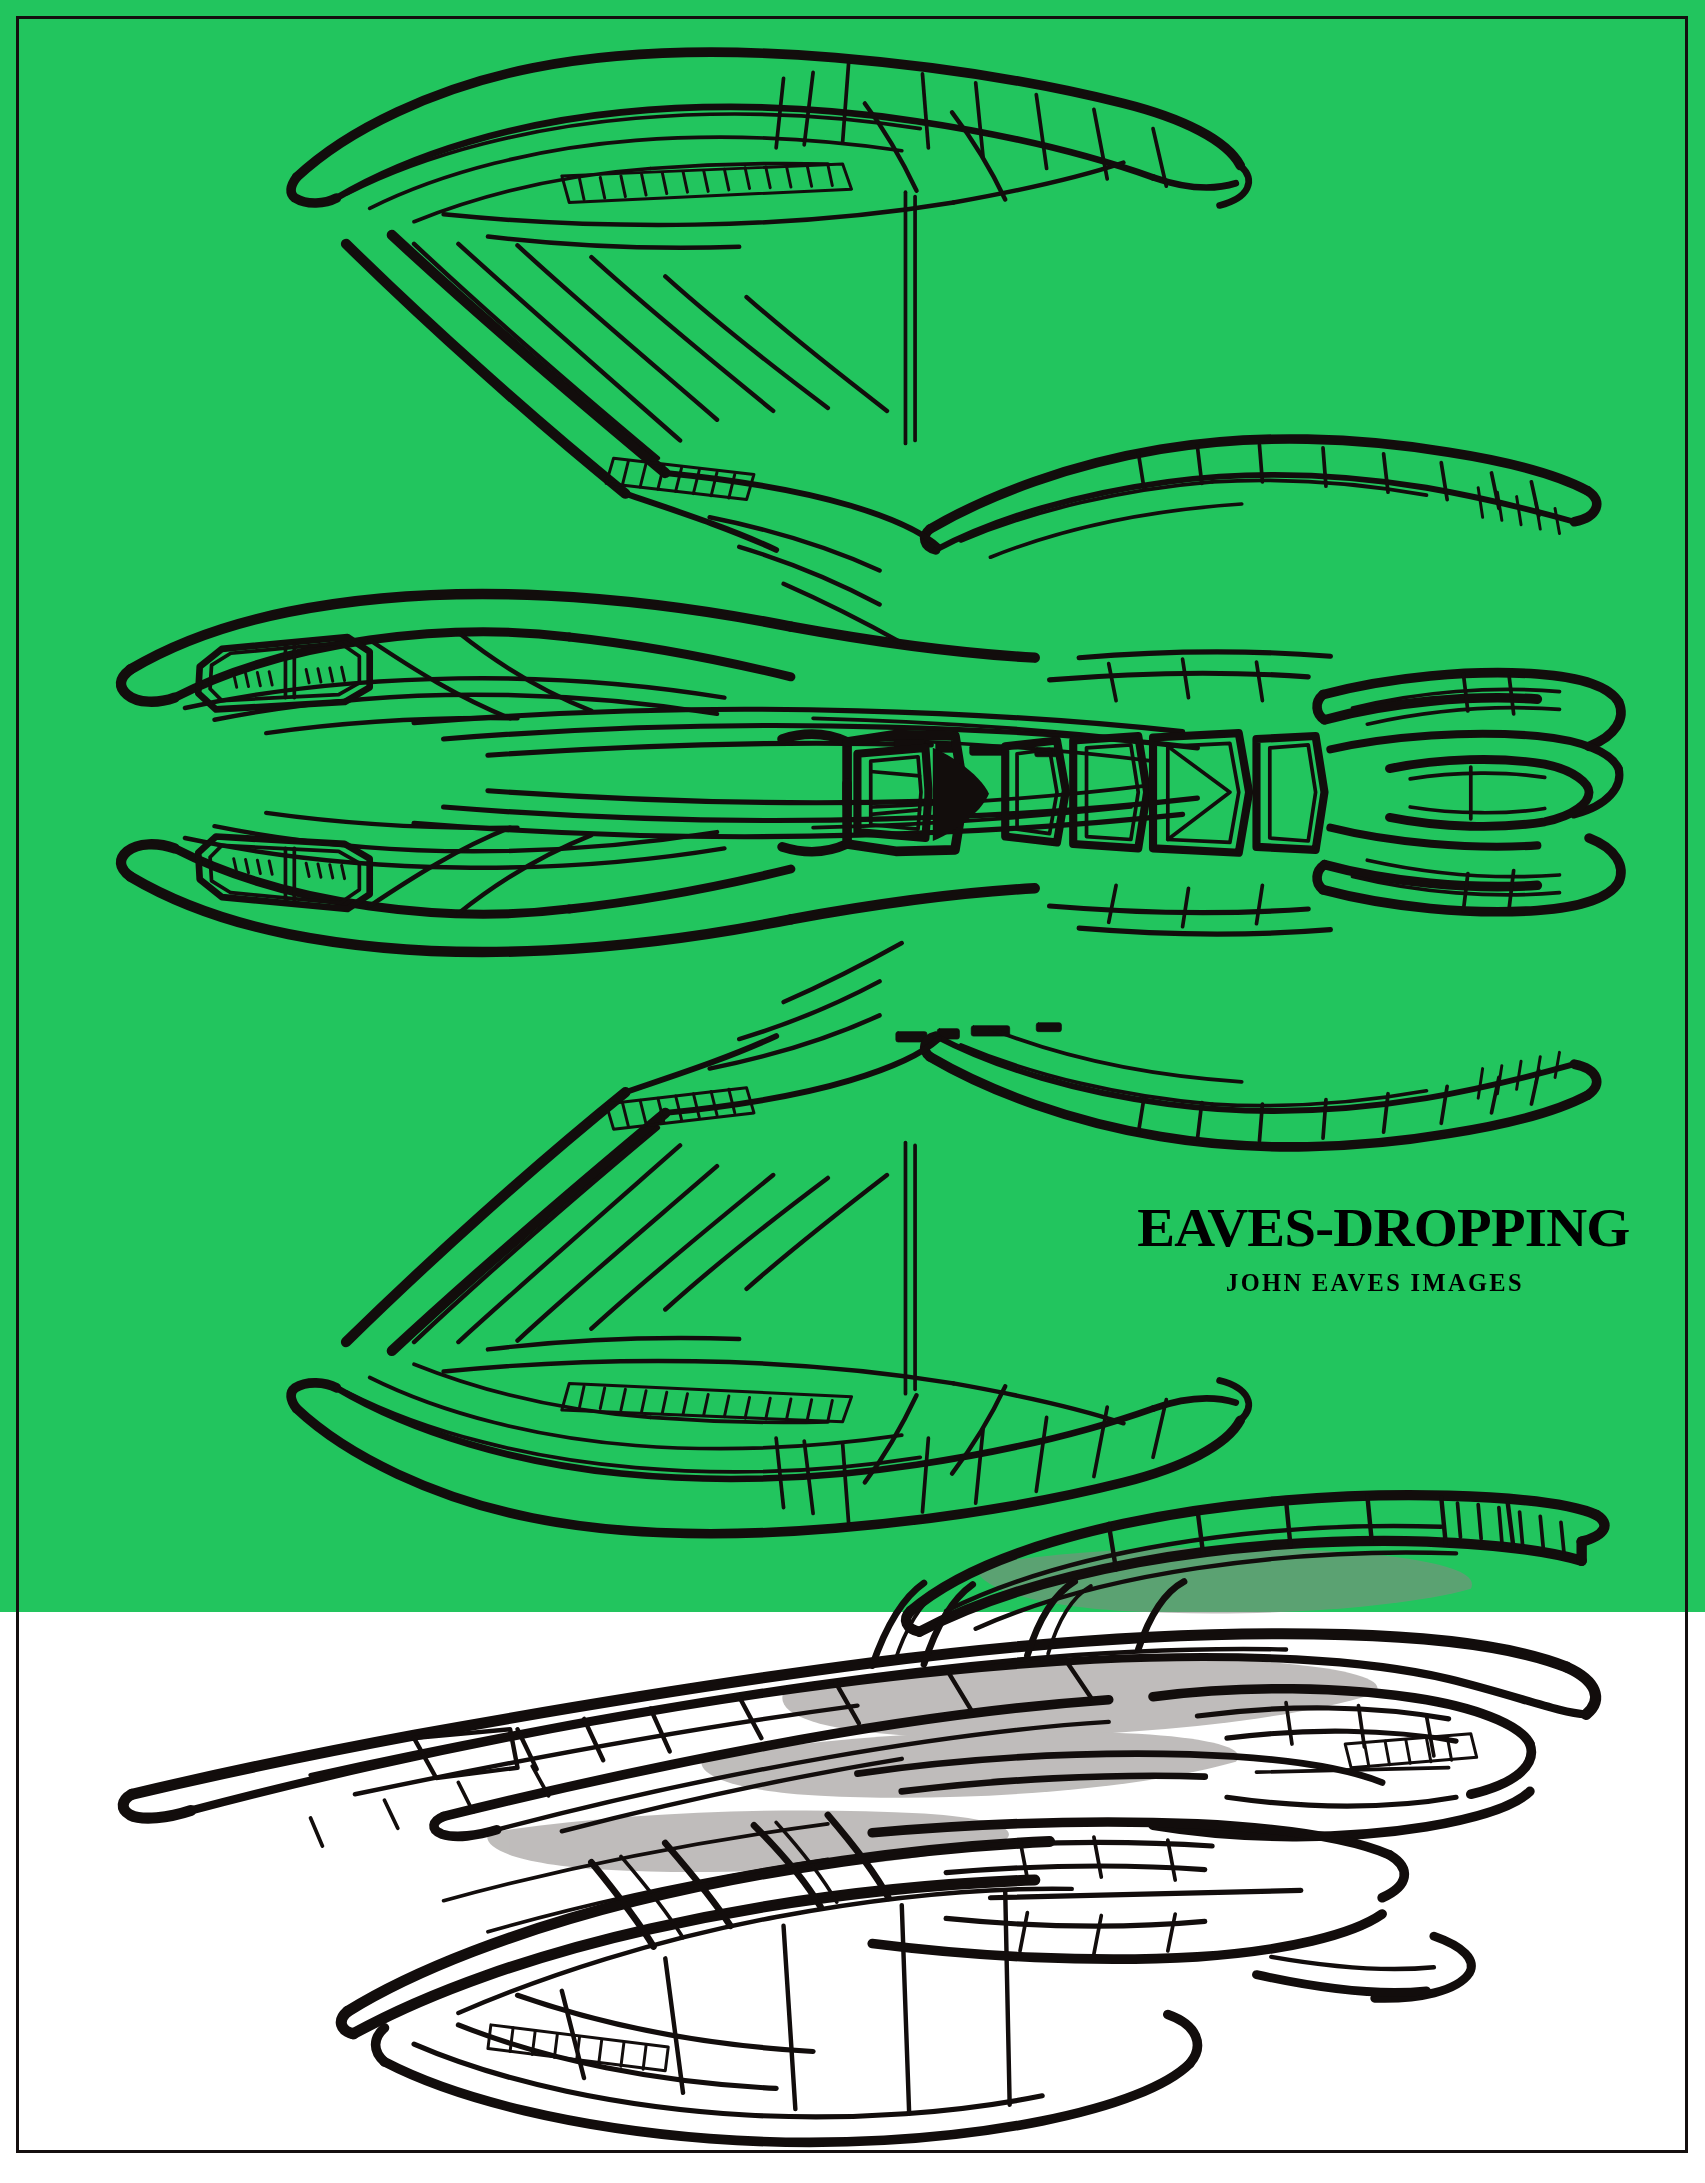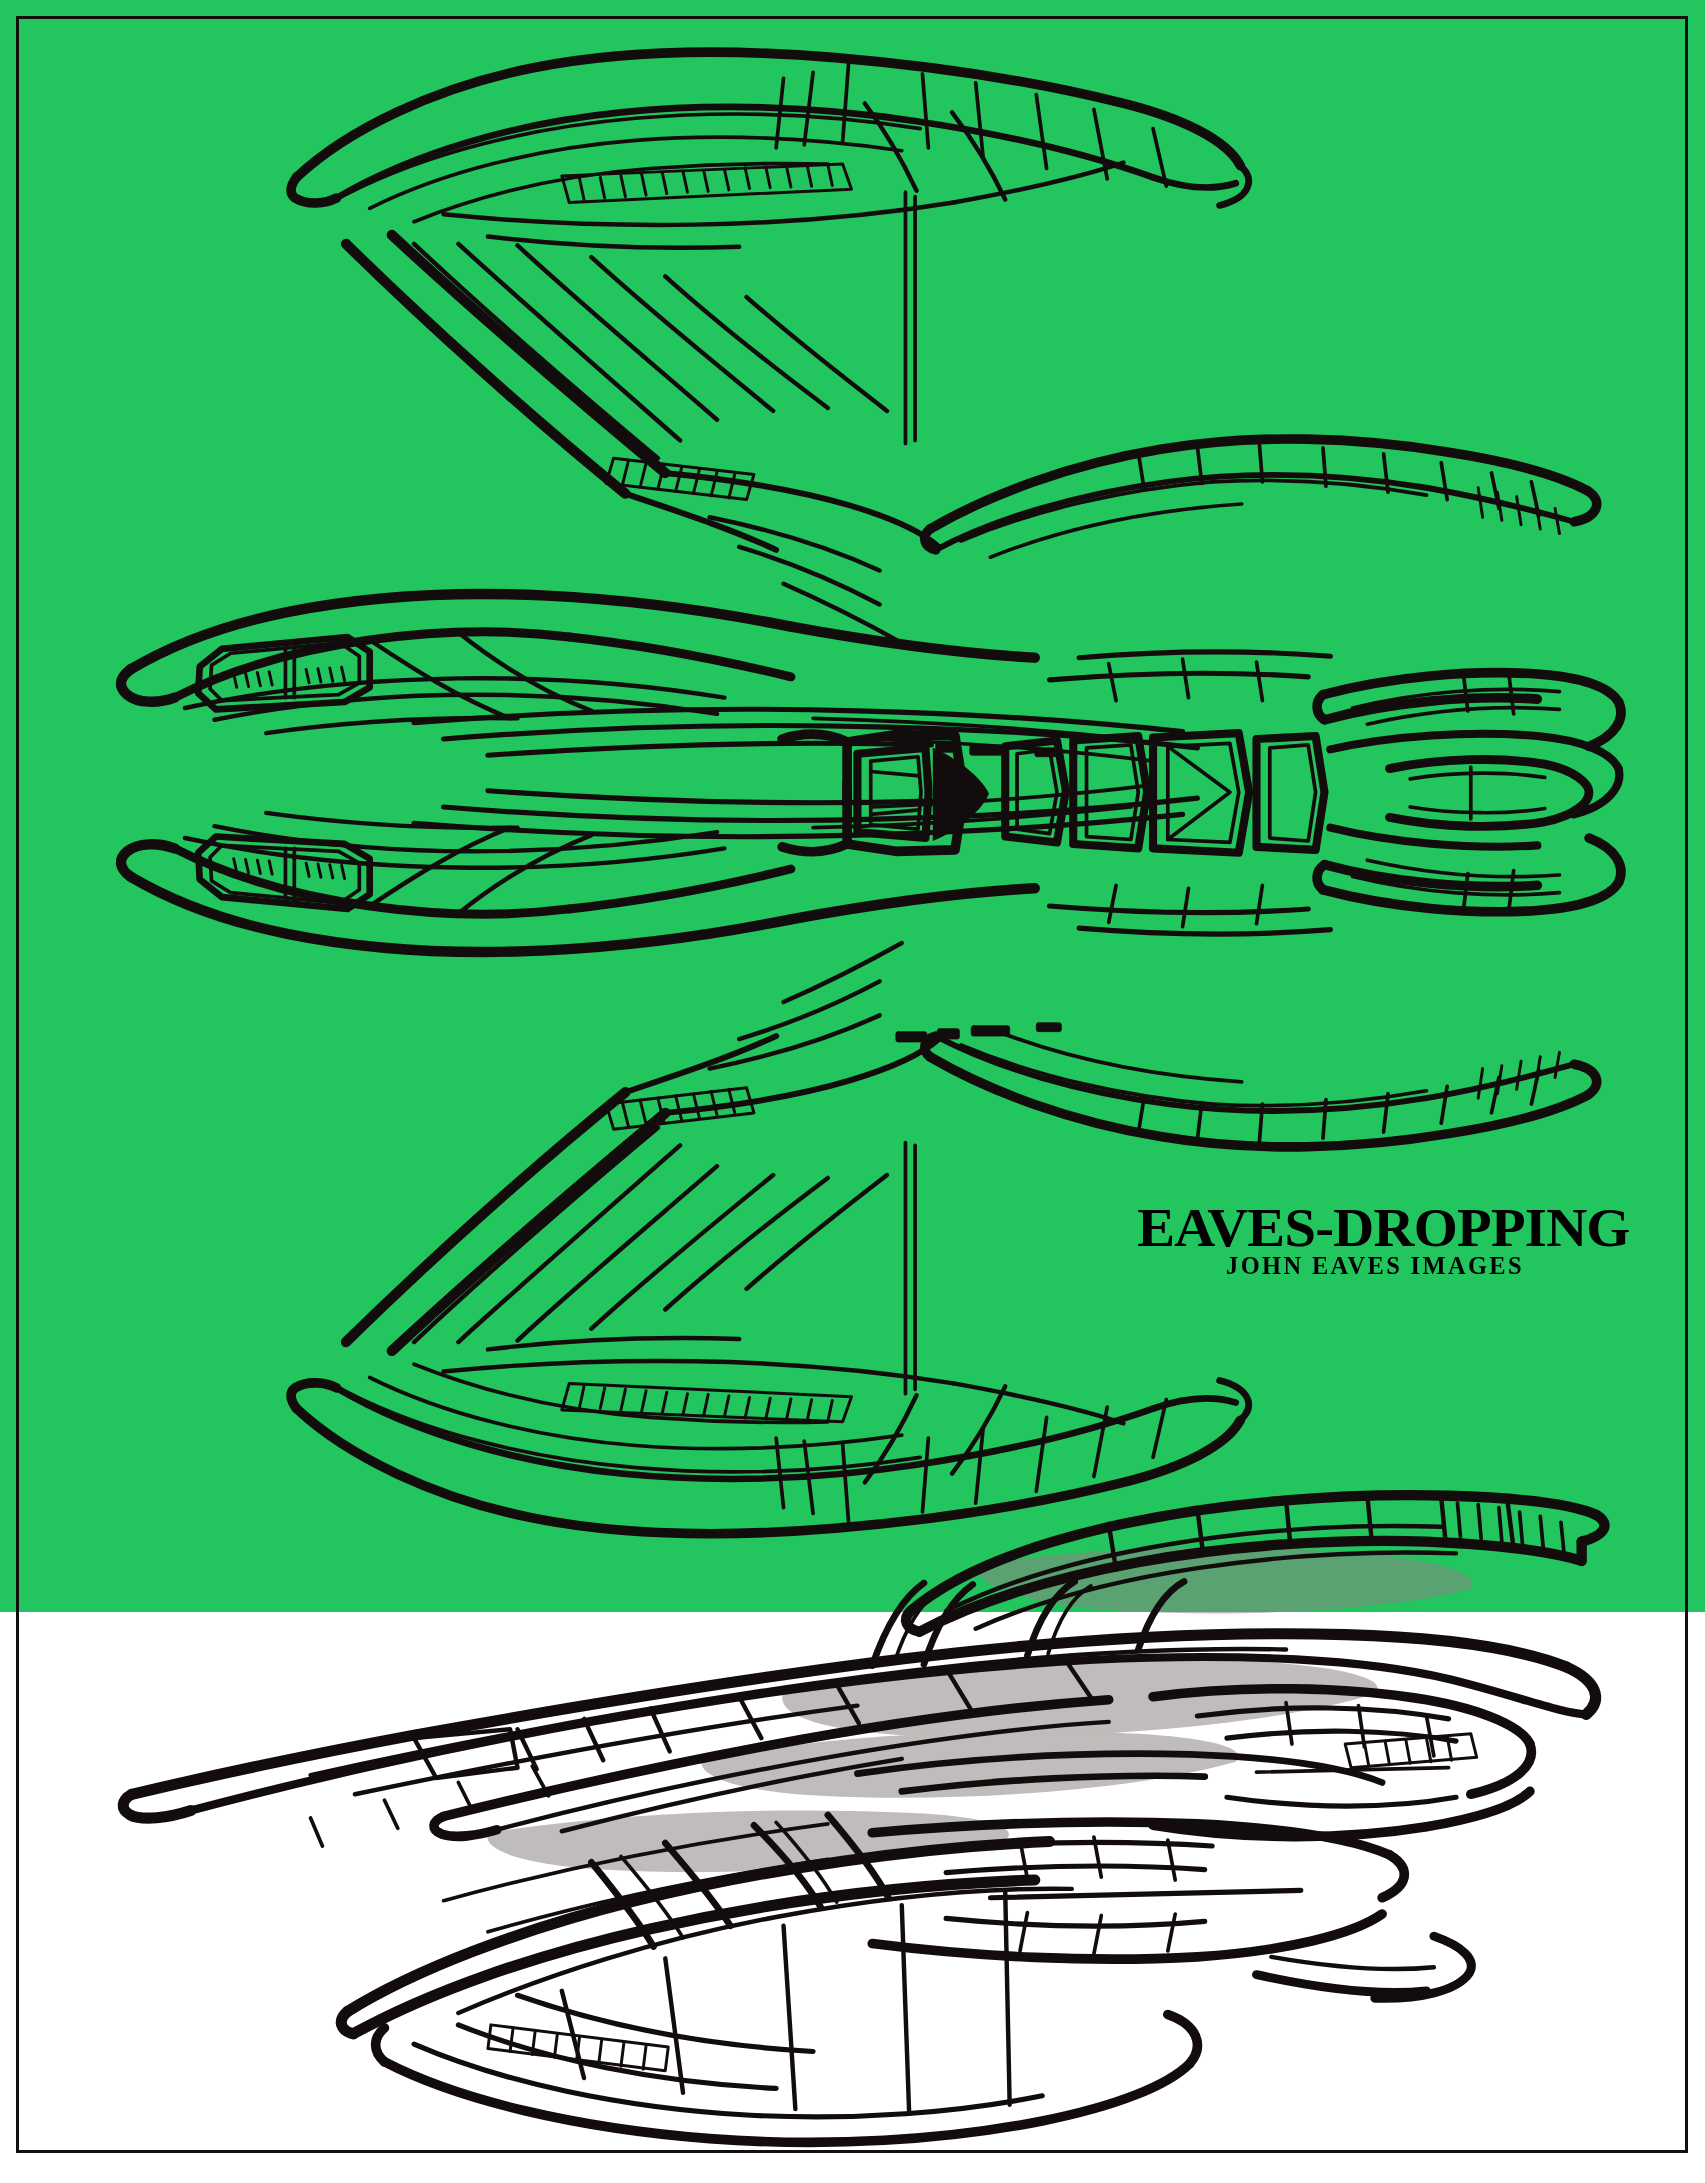--- a/index.html
+++ b/index.html
@@ -11,21 +11,21 @@
   .art{position:absolute;left:0;top:0;width:1706px;height:2183px;}
   .art svg{display:block;width:1706px;height:2183px;}
   #wm{position:absolute;left:1094px;top:1203px;width:562px;
       text-align:center;color:#000;}
   #wm .wm1{font-family:"Liberation Serif",serif;font-weight:bold;
            font-size:55px;letter-spacing:-0.7px;line-height:0.92;
            transform:scaleX(1.03);transform-origin:left center;
            white-space:nowrap;}
   #wm .wm2{font-family:"Liberation Serif",serif;font-weight:bold;
            font-size:24.4px;letter-spacing:2.4px;line-height:1;
-           margin-top:0;white-space:nowrap;}
+           margin-top:17px;white-space:nowrap;}
 </style>
 </head>
 <body>
 
 <div id="sheet">
 
   <div class="art">
   <svg viewBox="0 0 2308 2954" xmlns="http://www.w3.org/2000/svg" fill="none" stroke="#120d0c" stroke-linecap="round" stroke-linejoin="round">
 
     <g stroke-width="13">

